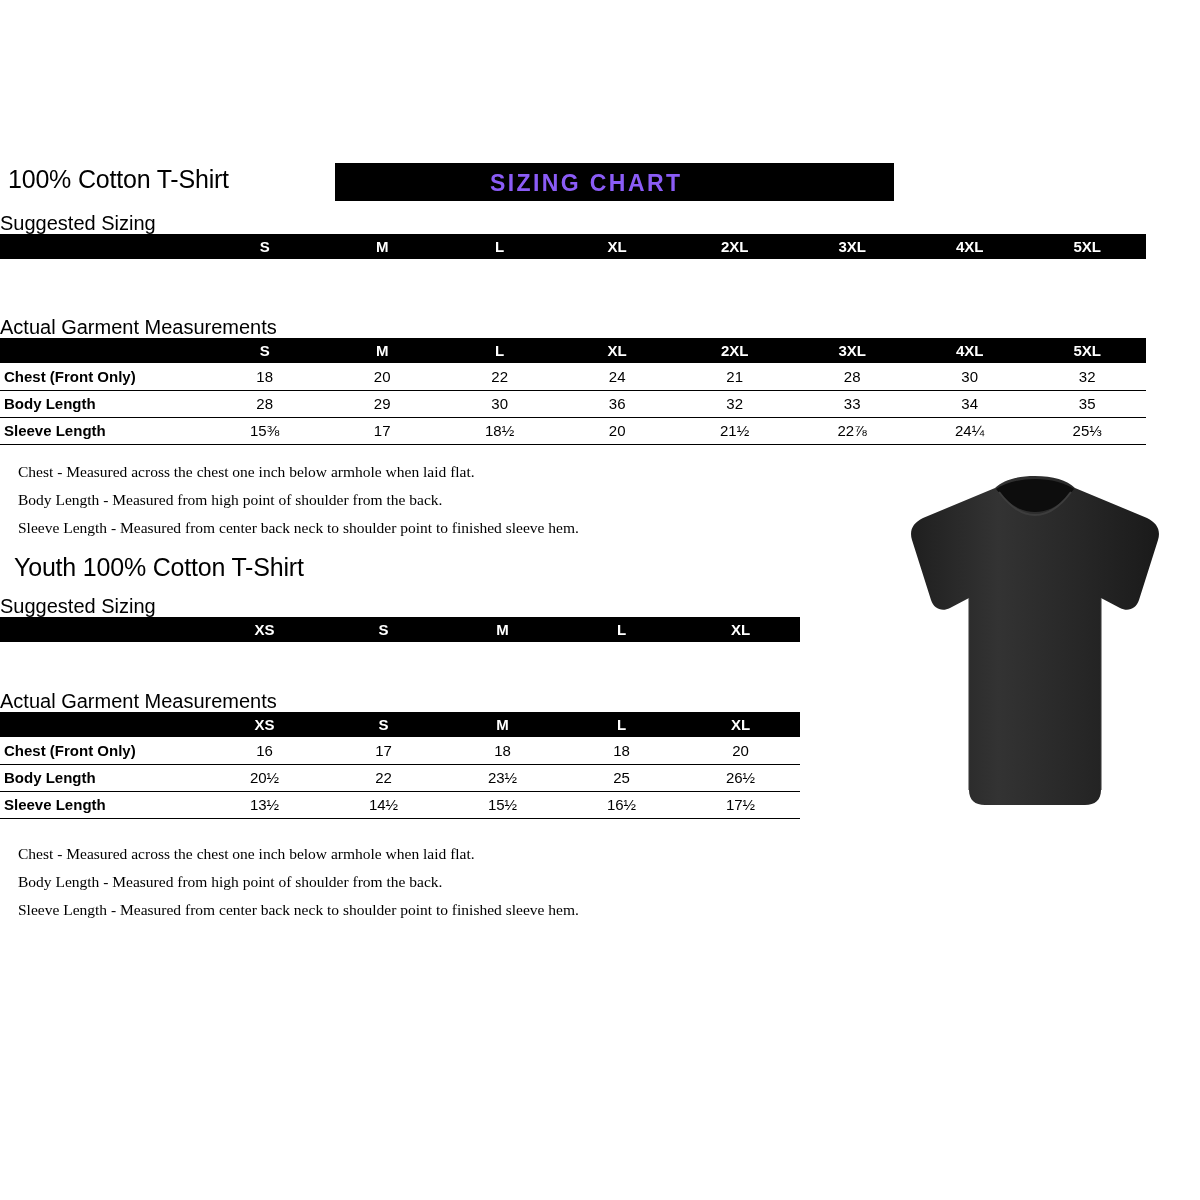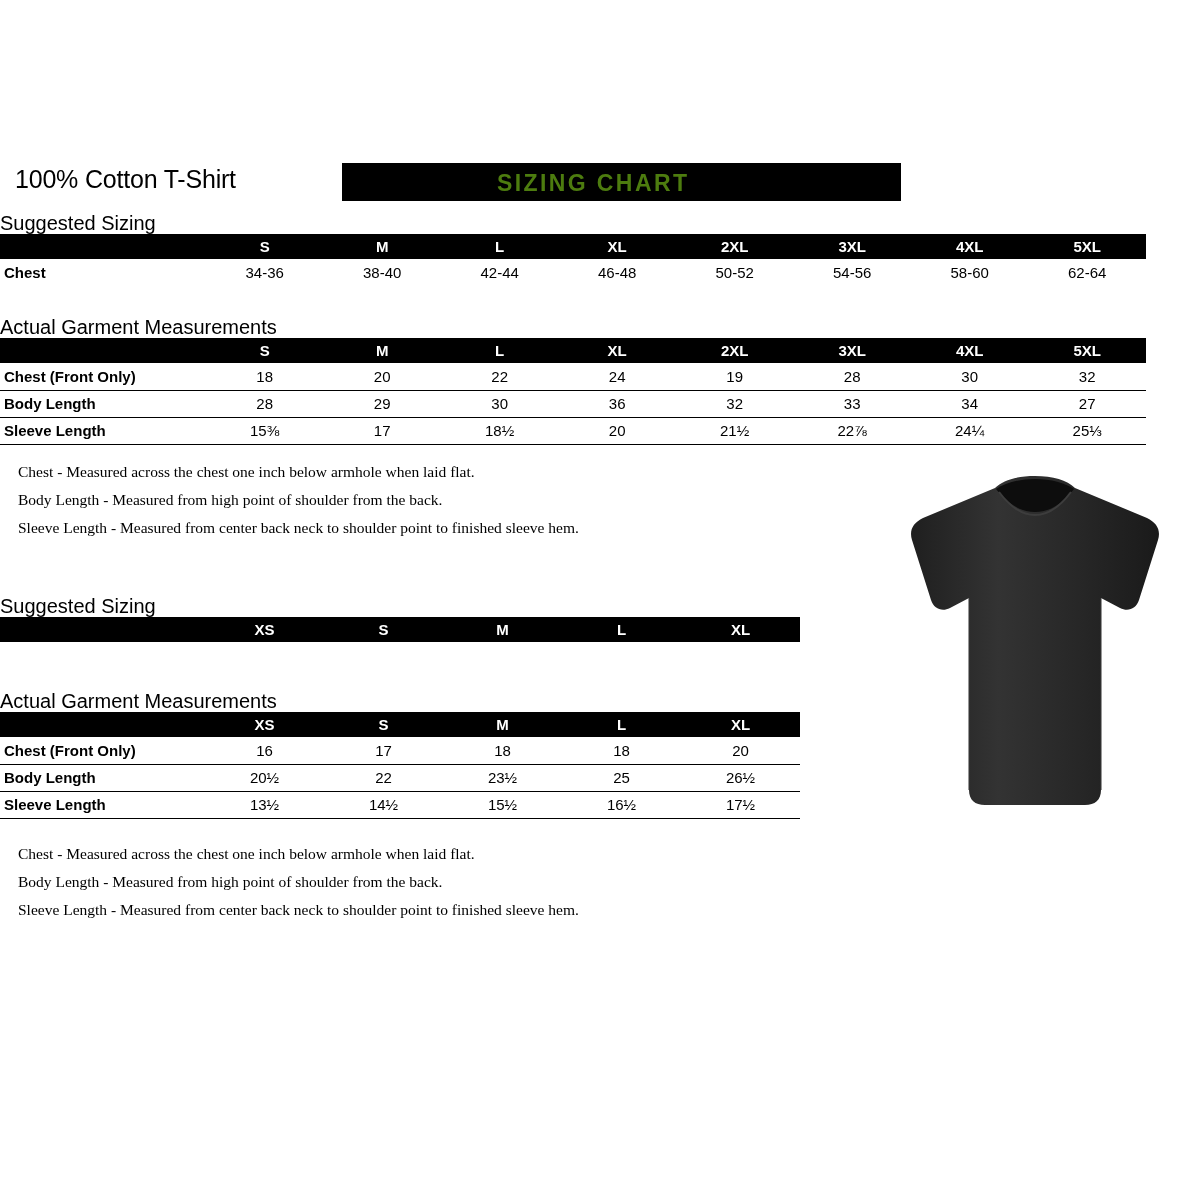--- a/index.html
+++ b/index.html
@@ -15,21 +15,21 @@
   }
   .page {
     position: relative;
     width: 1200px;
     height: 1200px;
   }
 
   
   .hdr {
     position: absolute;
-    left: 15px;
+    left: 8px;
     top: 163px;
     width: 886px;
     height: 38px;
   }
   .hdr-title {
     position: absolute;
     left: 0;
     top: 2px;
     font-size: 25px;
     letter-spacing: -0.2px;
@@ -40,21 +40,21 @@
     left: 327px;
     top: 0;
     width: 559px;
     height: 38px;
     background: #000000;
   }
   .sizing-banner span {
     position: absolute;
     left: 155px;
     top: 7px;
-    color: #4d7c0f;
+    color: #8b5cf6;
     font-size: 23px;
     font-weight: bold;
     letter-spacing: 2.4px;
     white-space: nowrap;
   }
 
   .sublabel {
     position: absolute;
     font-size: 20px;
     white-space: nowrap;
@@ -171,31 +171,20 @@
         <td class="rowlabel"></td>
         <td>S</td>
         <td>M</td>
         <td>L</td>
         <td>XL</td>
         <td>2XL</td>
         <td>3XL</td>
         <td>4XL</td>
         <td>5XL</td>
       </tr>
-      <tr class="data-row">
-        <td class="rowlabel">Chest</td>
-        <td>34-36</td>
-        <td>38-40</td>
-        <td>42-44</td>
-        <td>46-48</td>
-        <td>50-52</td>
-        <td>54-56</td>
-        <td>58-60</td>
-        <td>62-64</td>
-      </tr>
     </tbody>
   </table>
 
   <div class="sublabel" style="left:0px; top:316px;">Actual Garment Measurements</div>
 
   <table id="tbl-adult-actual">
     <colgroup>
       <col class="c-label">
         <col class="c-d">
         <col class="c-d">
@@ -217,54 +206,55 @@
         <td>3XL</td>
         <td>4XL</td>
         <td>5XL</td>
       </tr>
       <tr class="data-row bordered">
         <td class="rowlabel">Chest (Front Only)</td>
         <td>18</td>
         <td>20</td>
         <td>22</td>
         <td>24</td>
-        <td>19</td>
+        <td>21</td>
         <td>28</td>
         <td>30</td>
         <td>32</td>
       </tr>
       <tr class="data-row bordered">
         <td class="rowlabel">Body Length</td>
         <td>28</td>
         <td>29</td>
         <td>30</td>
         <td>36</td>
         <td>32</td>
         <td>33</td>
         <td>34</td>
-        <td>27</td>
+        <td>35</td>
       </tr>
       <tr class="data-row bordered">
         <td class="rowlabel">Sleeve Length</td>
         <td>15⅜</td>
         <td>17</td>
         <td>18½</td>
         <td>20</td>
         <td>21½</td>
         <td>22⅞</td>
         <td>24¼</td>
         <td>25⅓</td>
       </tr>
     </tbody>
   </table>
 
   <div class="note" style="left:18px; top:463px;">Chest - Measured across the chest one inch below armhole when laid flat.</div>
   <div class="note" style="left:18px; top:491px;">Body Length - Measured from high point of shoulder from the back.</div>
   <div class="note" style="left:18px; top:519px;">Sleeve Length - Measured from center back neck to shoulder point to finished sleeve hem.</div>
 
+  <div class="youth-title">Youth 100% Cotton T-Shirt</div>
 
   <div class="sublabel" style="left:0px; top:595px;">Suggested Sizing</div>
 
   <table id="tbl-youth-suggested">
     <colgroup>
       <col class="c-label">
         <col class="c-d">
         <col class="c-d">
         <col class="c-d">
         <col class="c-d">

